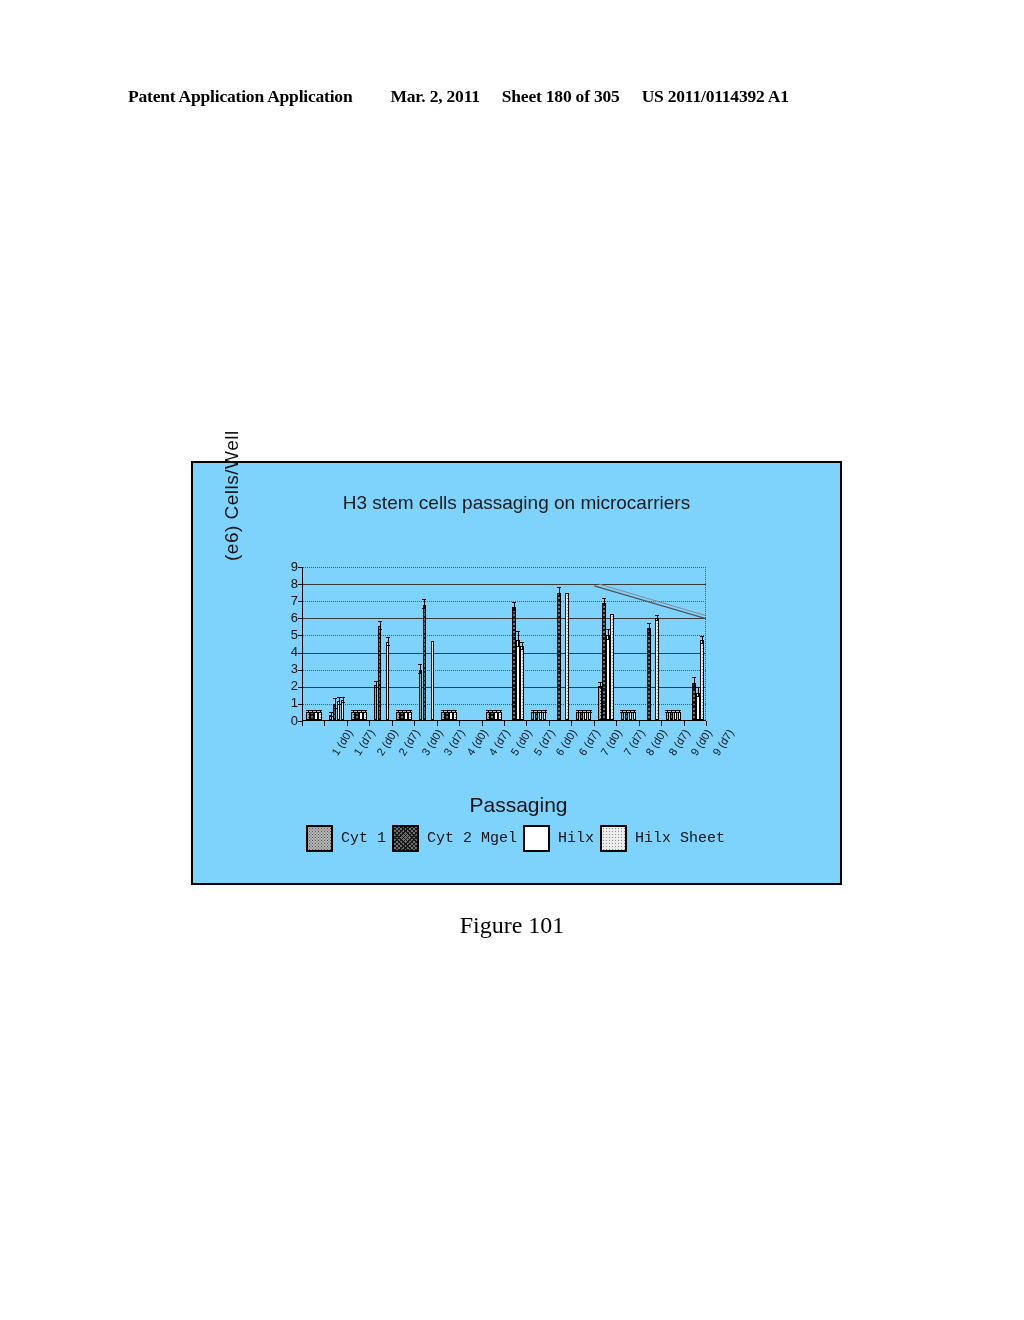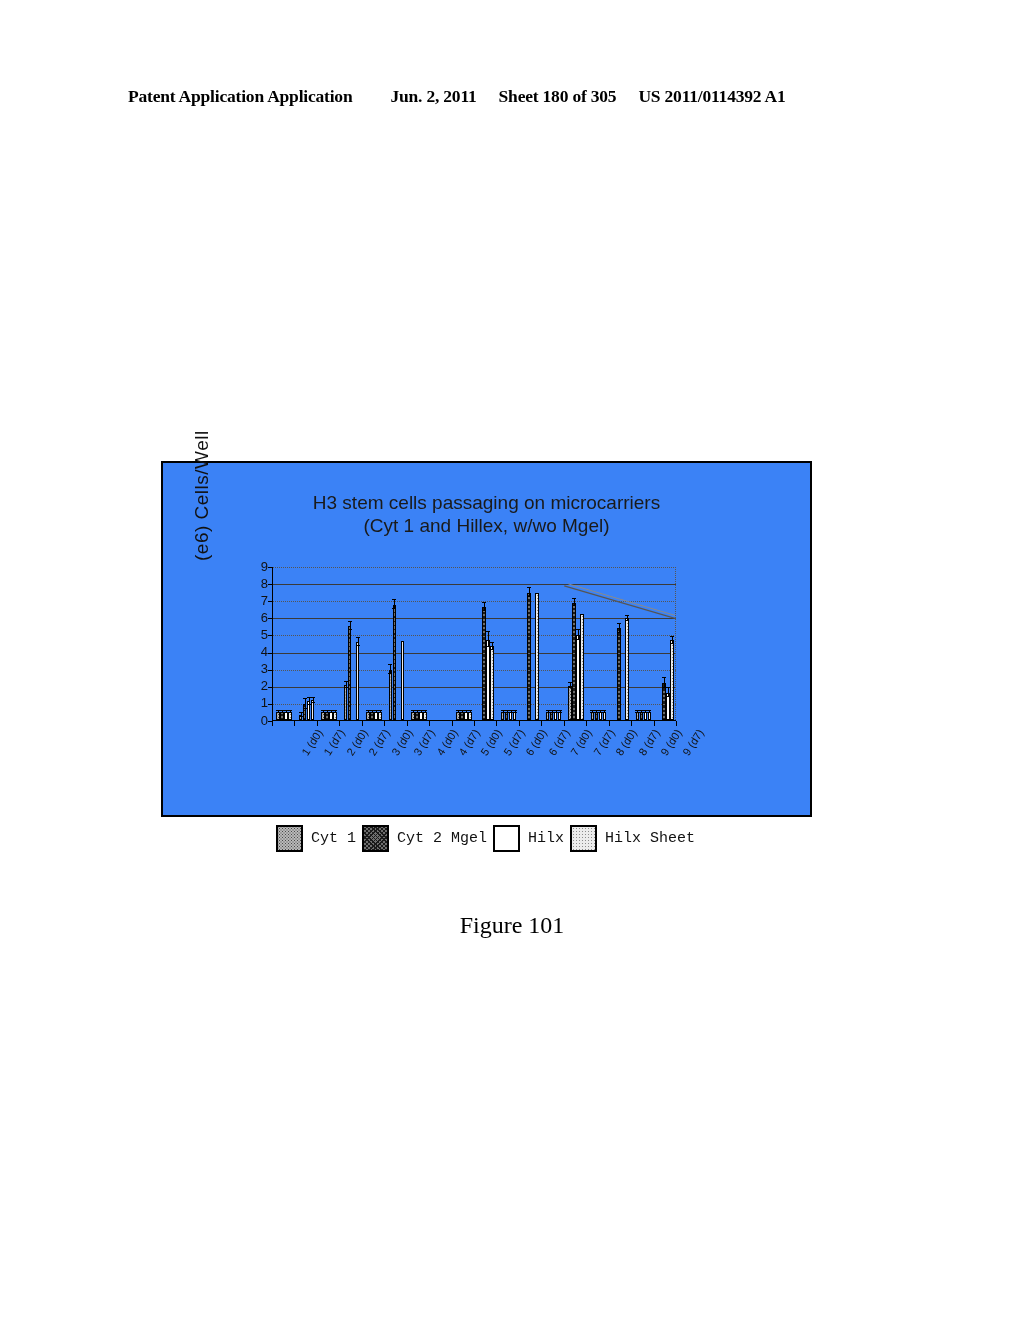--- a/index.html
+++ b/index.html
@@ -32,26 +32,26 @@
     white-space: nowrap;
   }
   #patent-header .hdr-pub { }
   #patent-header .hdr-date { margin-left: 38px; }
   #patent-header .hdr-sheet { margin-left: 22px; }
   #patent-header .hdr-num { margin-left: 22px; }
 
   
   #figure-frame {
     position: absolute;
-    left: 161px;
+    left: 191px;
     top: 461px;
     width: 651px;
-    height: 356px;
+    height: 424px;
     border: 2px solid #000000;
-    background: #3b82f6;
+    background: #7dd3fc;
     box-sizing: border-box;
   }
 
   
   #chart-title-block {
     position: absolute;
     left: 0;
     top: 28px;
     width: 100%;
     text-align: center;
@@ -286,30 +286,29 @@
     font-family: "Liberation Serif", serif;
     font-size: 24px;
     color: #000;
   }
 </style>
 </head>
 <body>
 
 <div id="patent-header">
   <span class="hdr-pub">Patent Application Application</span>
-  <span class="hdr-date">Jun. 2, 2011</span>
+  <span class="hdr-date">Mar. 2, 2011</span>
   <span class="hdr-sheet">Sheet 180 of 305</span>
   <span class="hdr-num">US 2011/0114392 A1</span>
 </div>
 
 <div id="figure-frame">
 
   <div id="chart-title-block">
     <div>H3 stem cells passaging on microcarriers</div>
-    <div>(Cyt 1 and Hillex, w/wo Mgel)</div>
   </div>
 
   <div id="y-axis-title">
     <span id="y-axis-title-inner">(e6) Cells/Well</span>
   </div>
 
   <div id="plot-wrap">
     <div id="plot-area">
       <div id="gridlines">
           <div class="gridline dotted" style="top: 136.889px;"></div>
@@ -654,20 +653,21 @@
         <div class="xlab" style="left: 260.804px;">6 (d7)</div>
         <div class="xlab" style="left: 283.249px;">7 (d0)</div>
         <div class="xlab" style="left: 305.693px;">7 (d7)</div>
         <div class="xlab" style="left: 328.138px;">8 (d0)</div>
         <div class="xlab" style="left: 350.582px;">8 (d7)</div>
         <div class="xlab" style="left: 373.027px;">9 (d0)</div>
         <div class="xlab" style="left: 395.471px;">9 (d7)</div>
       </div>
   </div>
 
+  <div id="x-axis-title">Passaging</div>
 
   <div id="legend">
       <div class="legend-item">
         <span class="legend-swatch s0"></span>
         <span class="legend-label">Cyt 1</span>
       </div>
       <div class="legend-item">
         <span class="legend-swatch s1"></span>
         <span class="legend-label">Cyt 2 Mgel</span>
       </div>

